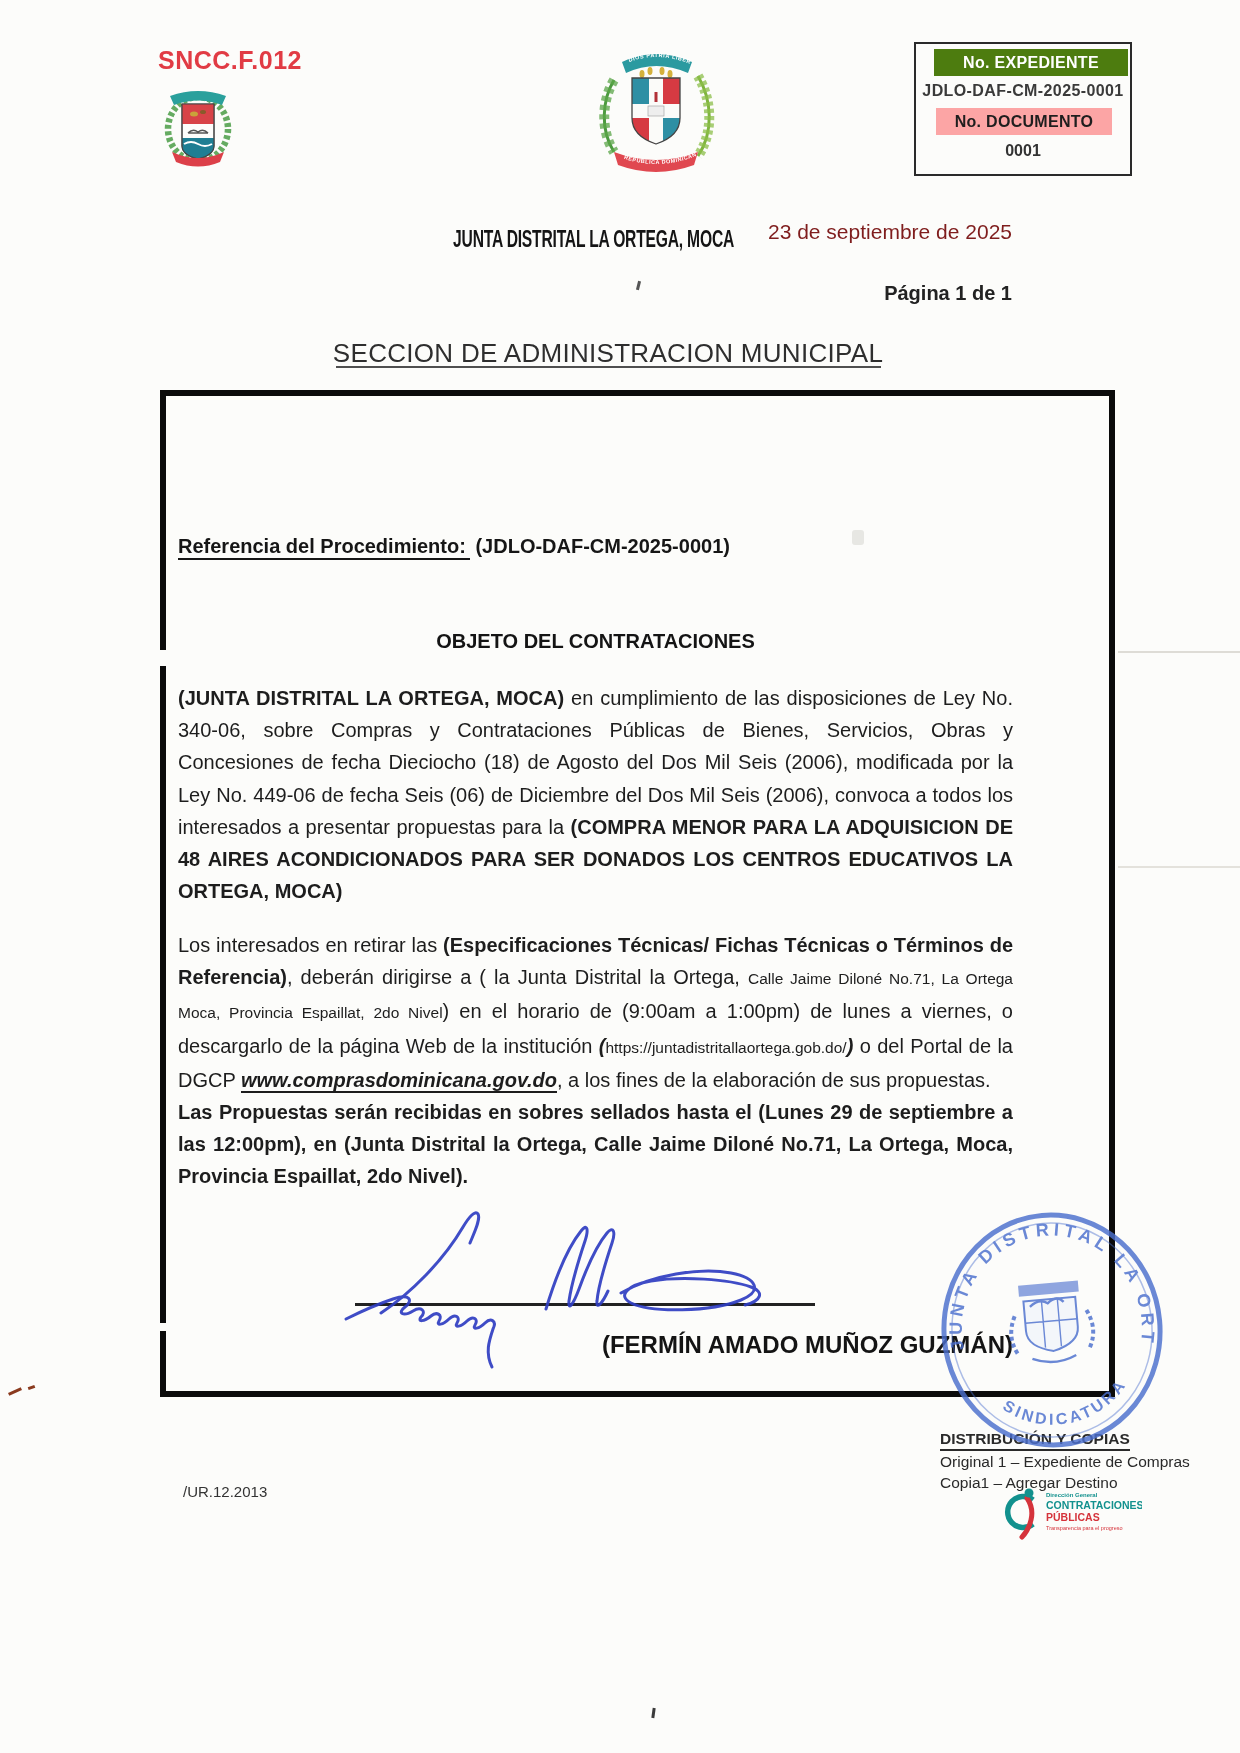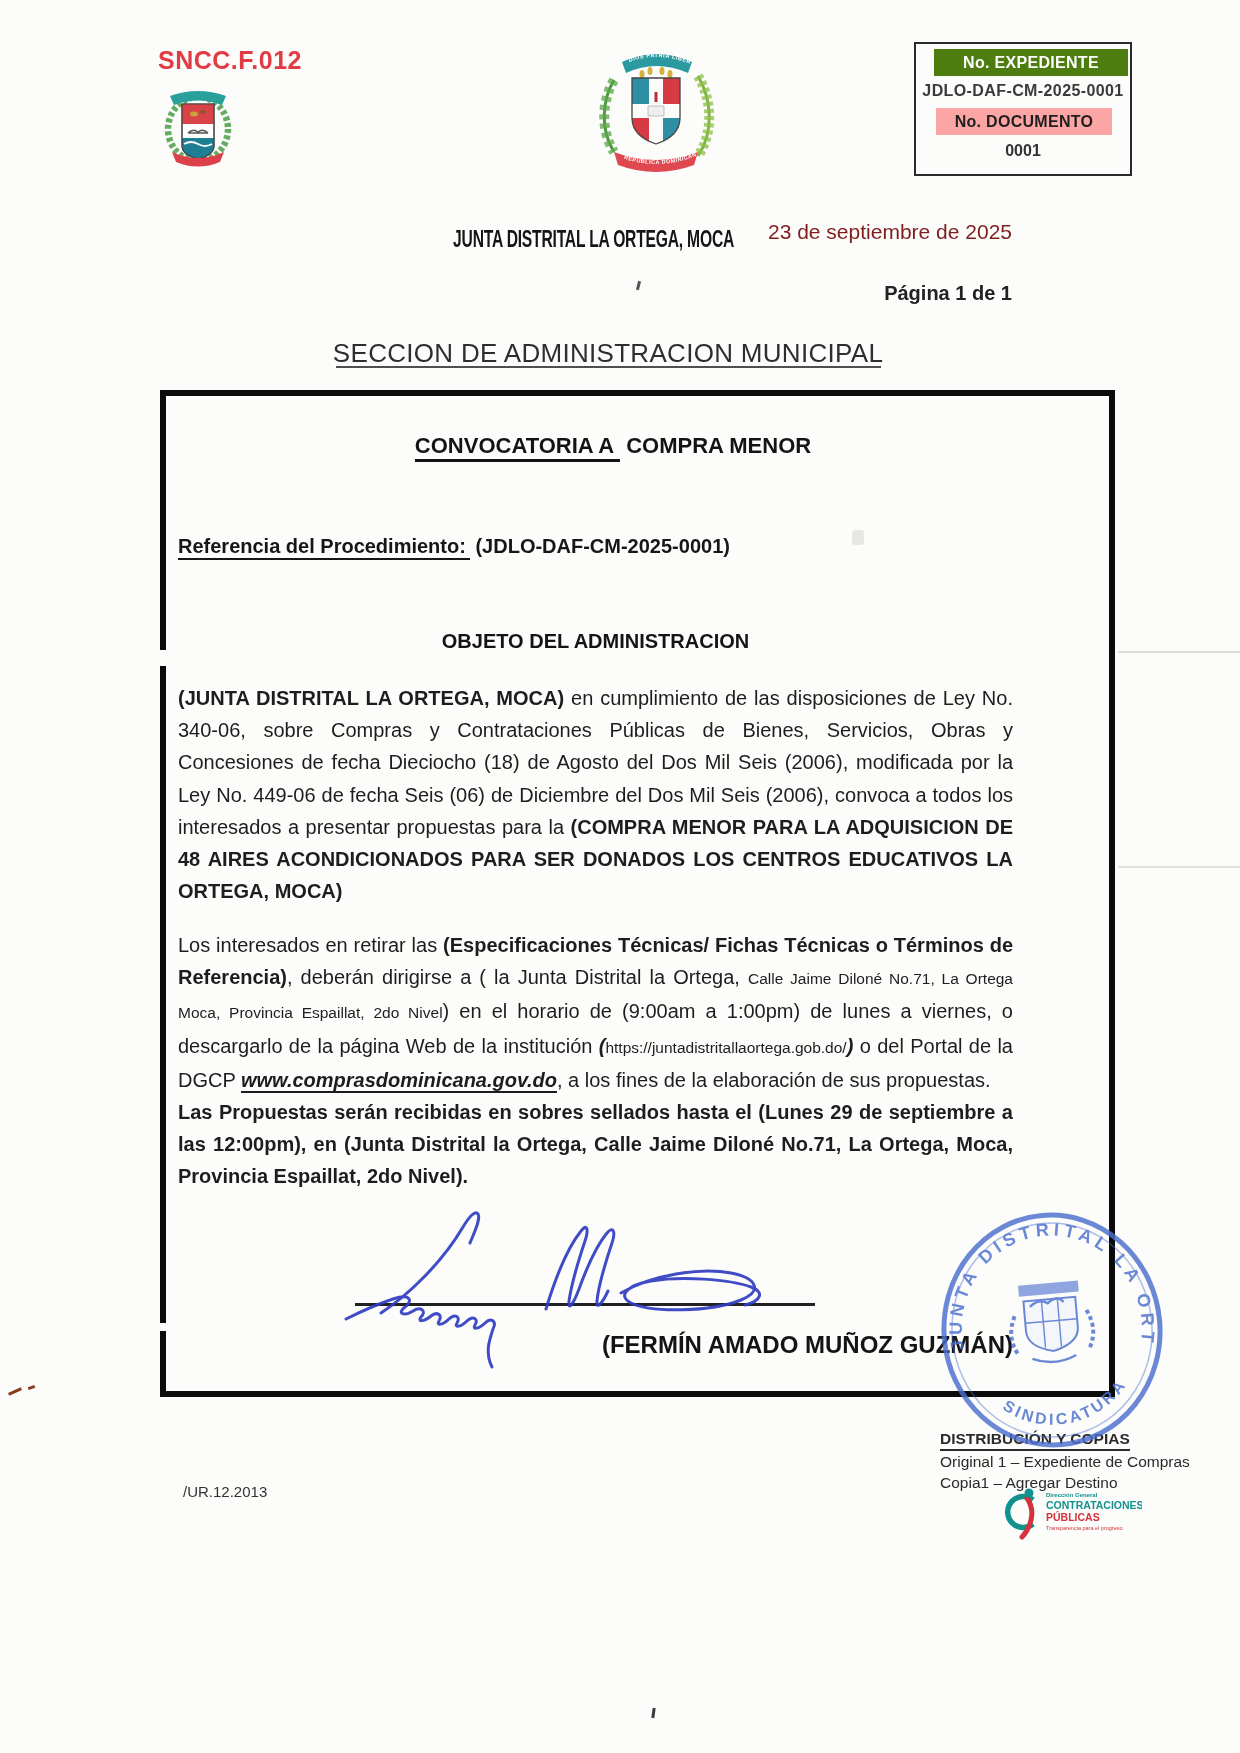--- a/index.html
+++ b/index.html
@@ -119,29 +119,26 @@
   <div class="abs institution-wrap">
     <span>JUNTA DISTRITAL LA ORTEGA, MOCA</span>
   </div>
   <div class="abs date-line">23 de septiembre de 2025</div>
   <div class="abs page-indicator">Página 1 de 1</div>
 
   <div class="abs section-title">SECCION DE ADMINISTRACION MUNICIPAL</div>
   <div class="abs section-strike"></div>
 
   <div class="abs notice-box">
-    <div class="abs box-title">
-      <span class="u-title">CONVOCATORIA A</span><span> COMPRA MENOR</span>
-    </div>
 
     <div class="abs ref-line">
       <span class="u-ref">Referencia del Procedimiento:</span><span> (JDLO-DAF-CM-2025-0001)</span>
     </div>
 
-    <div class="abs object-heading">OBJETO DEL ADMINISTRACION</div>
+    <div class="abs object-heading">OBJETO DEL CONTRATACIONES</div>
 
     <div class="abs para p1">
       <span class="b">(JUNTA DISTRITAL LA ORTEGA, MOCA)</span><span> en cumplimiento de las disposiciones de Ley No. 340-06, sobre Compras y Contrataciones Públicas de Bienes, Servicios, Obras y Concesiones de fecha Dieciocho (18) de Agosto del Dos Mil Seis (2006), modificada por la Ley No. 449-06 de fecha Seis (06) de Diciembre del Dos Mil Seis (2006), convoca a todos los interesados a presentar propuestas para la </span><span class="b">(COMPRA MENOR PARA LA ADQUISICION DE 48 AIRES ACONDICIONADOS PARA SER DONADOS LOS CENTROS EDUCATIVOS LA ORTEGA, MOCA)</span>
     </div>
 
     <div class="abs para p2">
       <span>Los interesados en retirar las </span><span class="b">(Especificaciones Técnicas/ Fichas Técnicas o Términos de Referencia)</span><span>, deberán dirigirse a ( la Junta Distrital la Ortega, </span><span class="small">Calle Jaime Diloné No.71, La Ortega Moca, Provincia Espaillat, 2do Nivel</span><span>) en el horario de (9:00am a 1:00pm) de  lunes a viernes, o descargarlo de la página Web de la institución </span><span class="it">(</span><span class="small">https://juntadistritallaortega.gob.do/</span><span class="it">)</span><span> o del Portal de la DGCP </span><span class="link">www.comprasdominicana.gov.do</span><span>, a los fines de  la elaboración de sus propuestas.</span>
     </div>
 
     <div class="abs para p3">Las Propuestas serán recibidas en sobres sellados hasta el (Lunes 29 de septiembre a las 12:00pm), en (Junta Distrital la Ortega, Calle Jaime Diloné No.71, La Ortega, Moca, Provincia Espaillat, 2do Nivel).</div>

